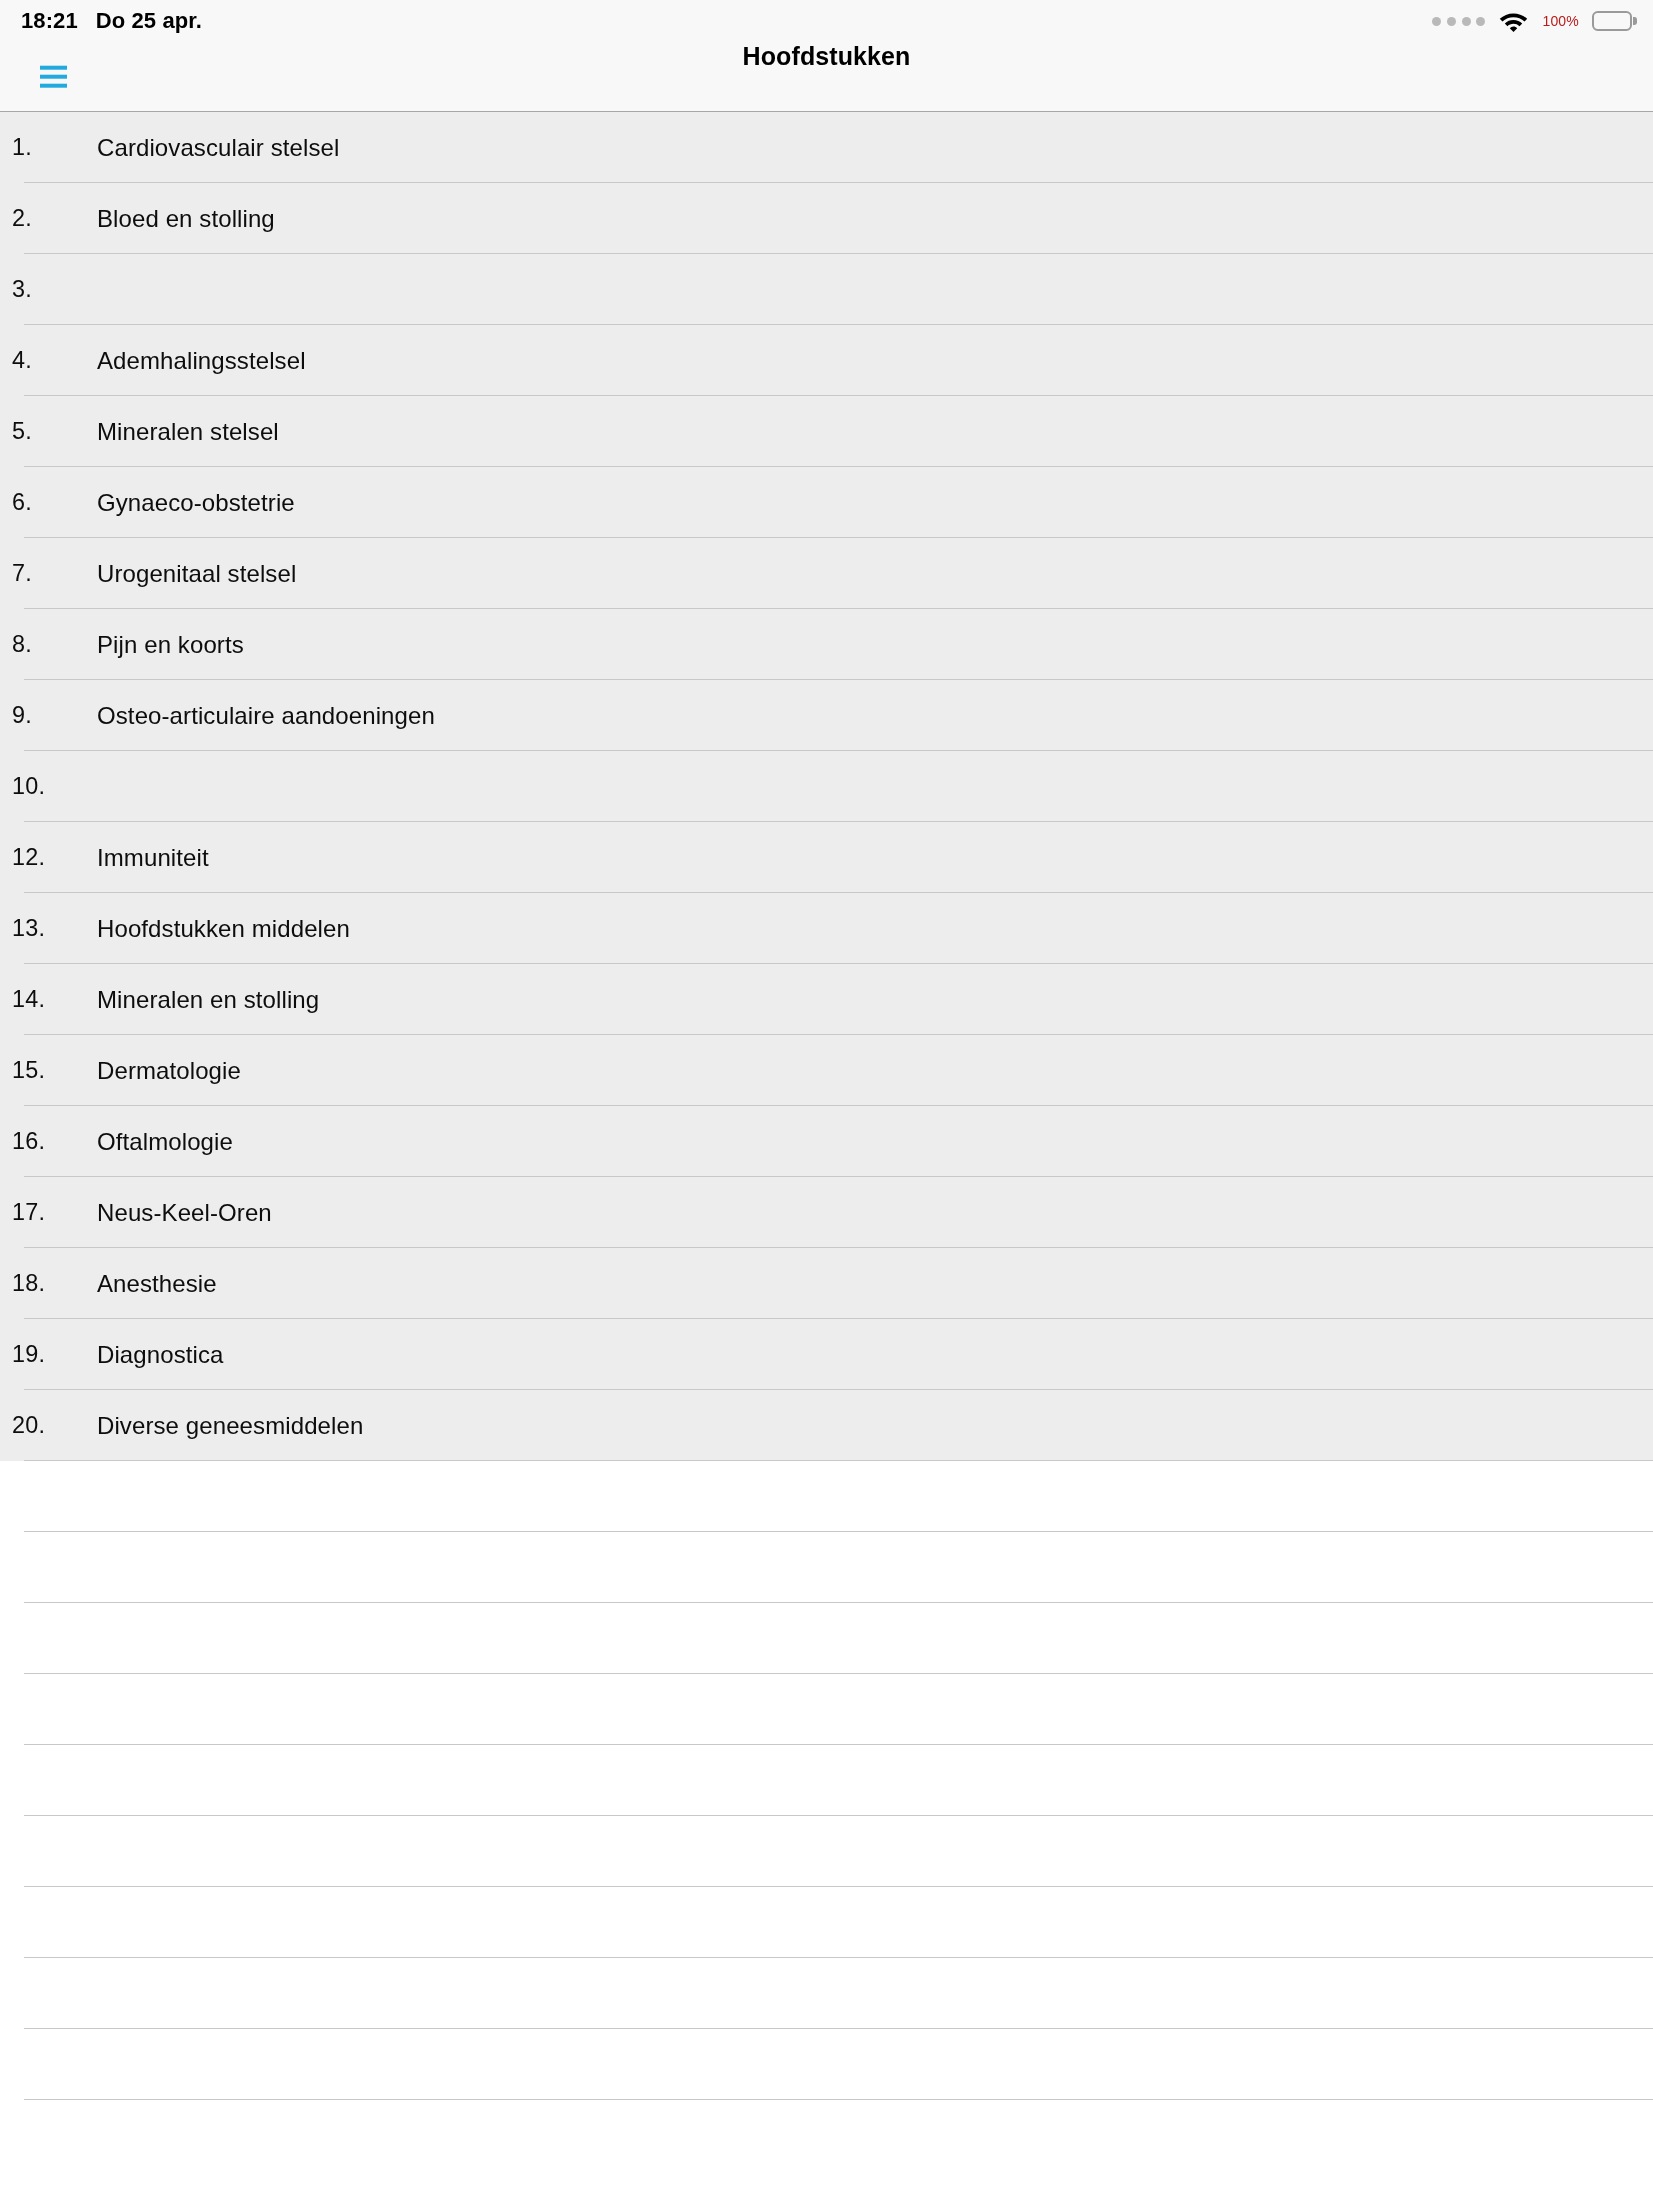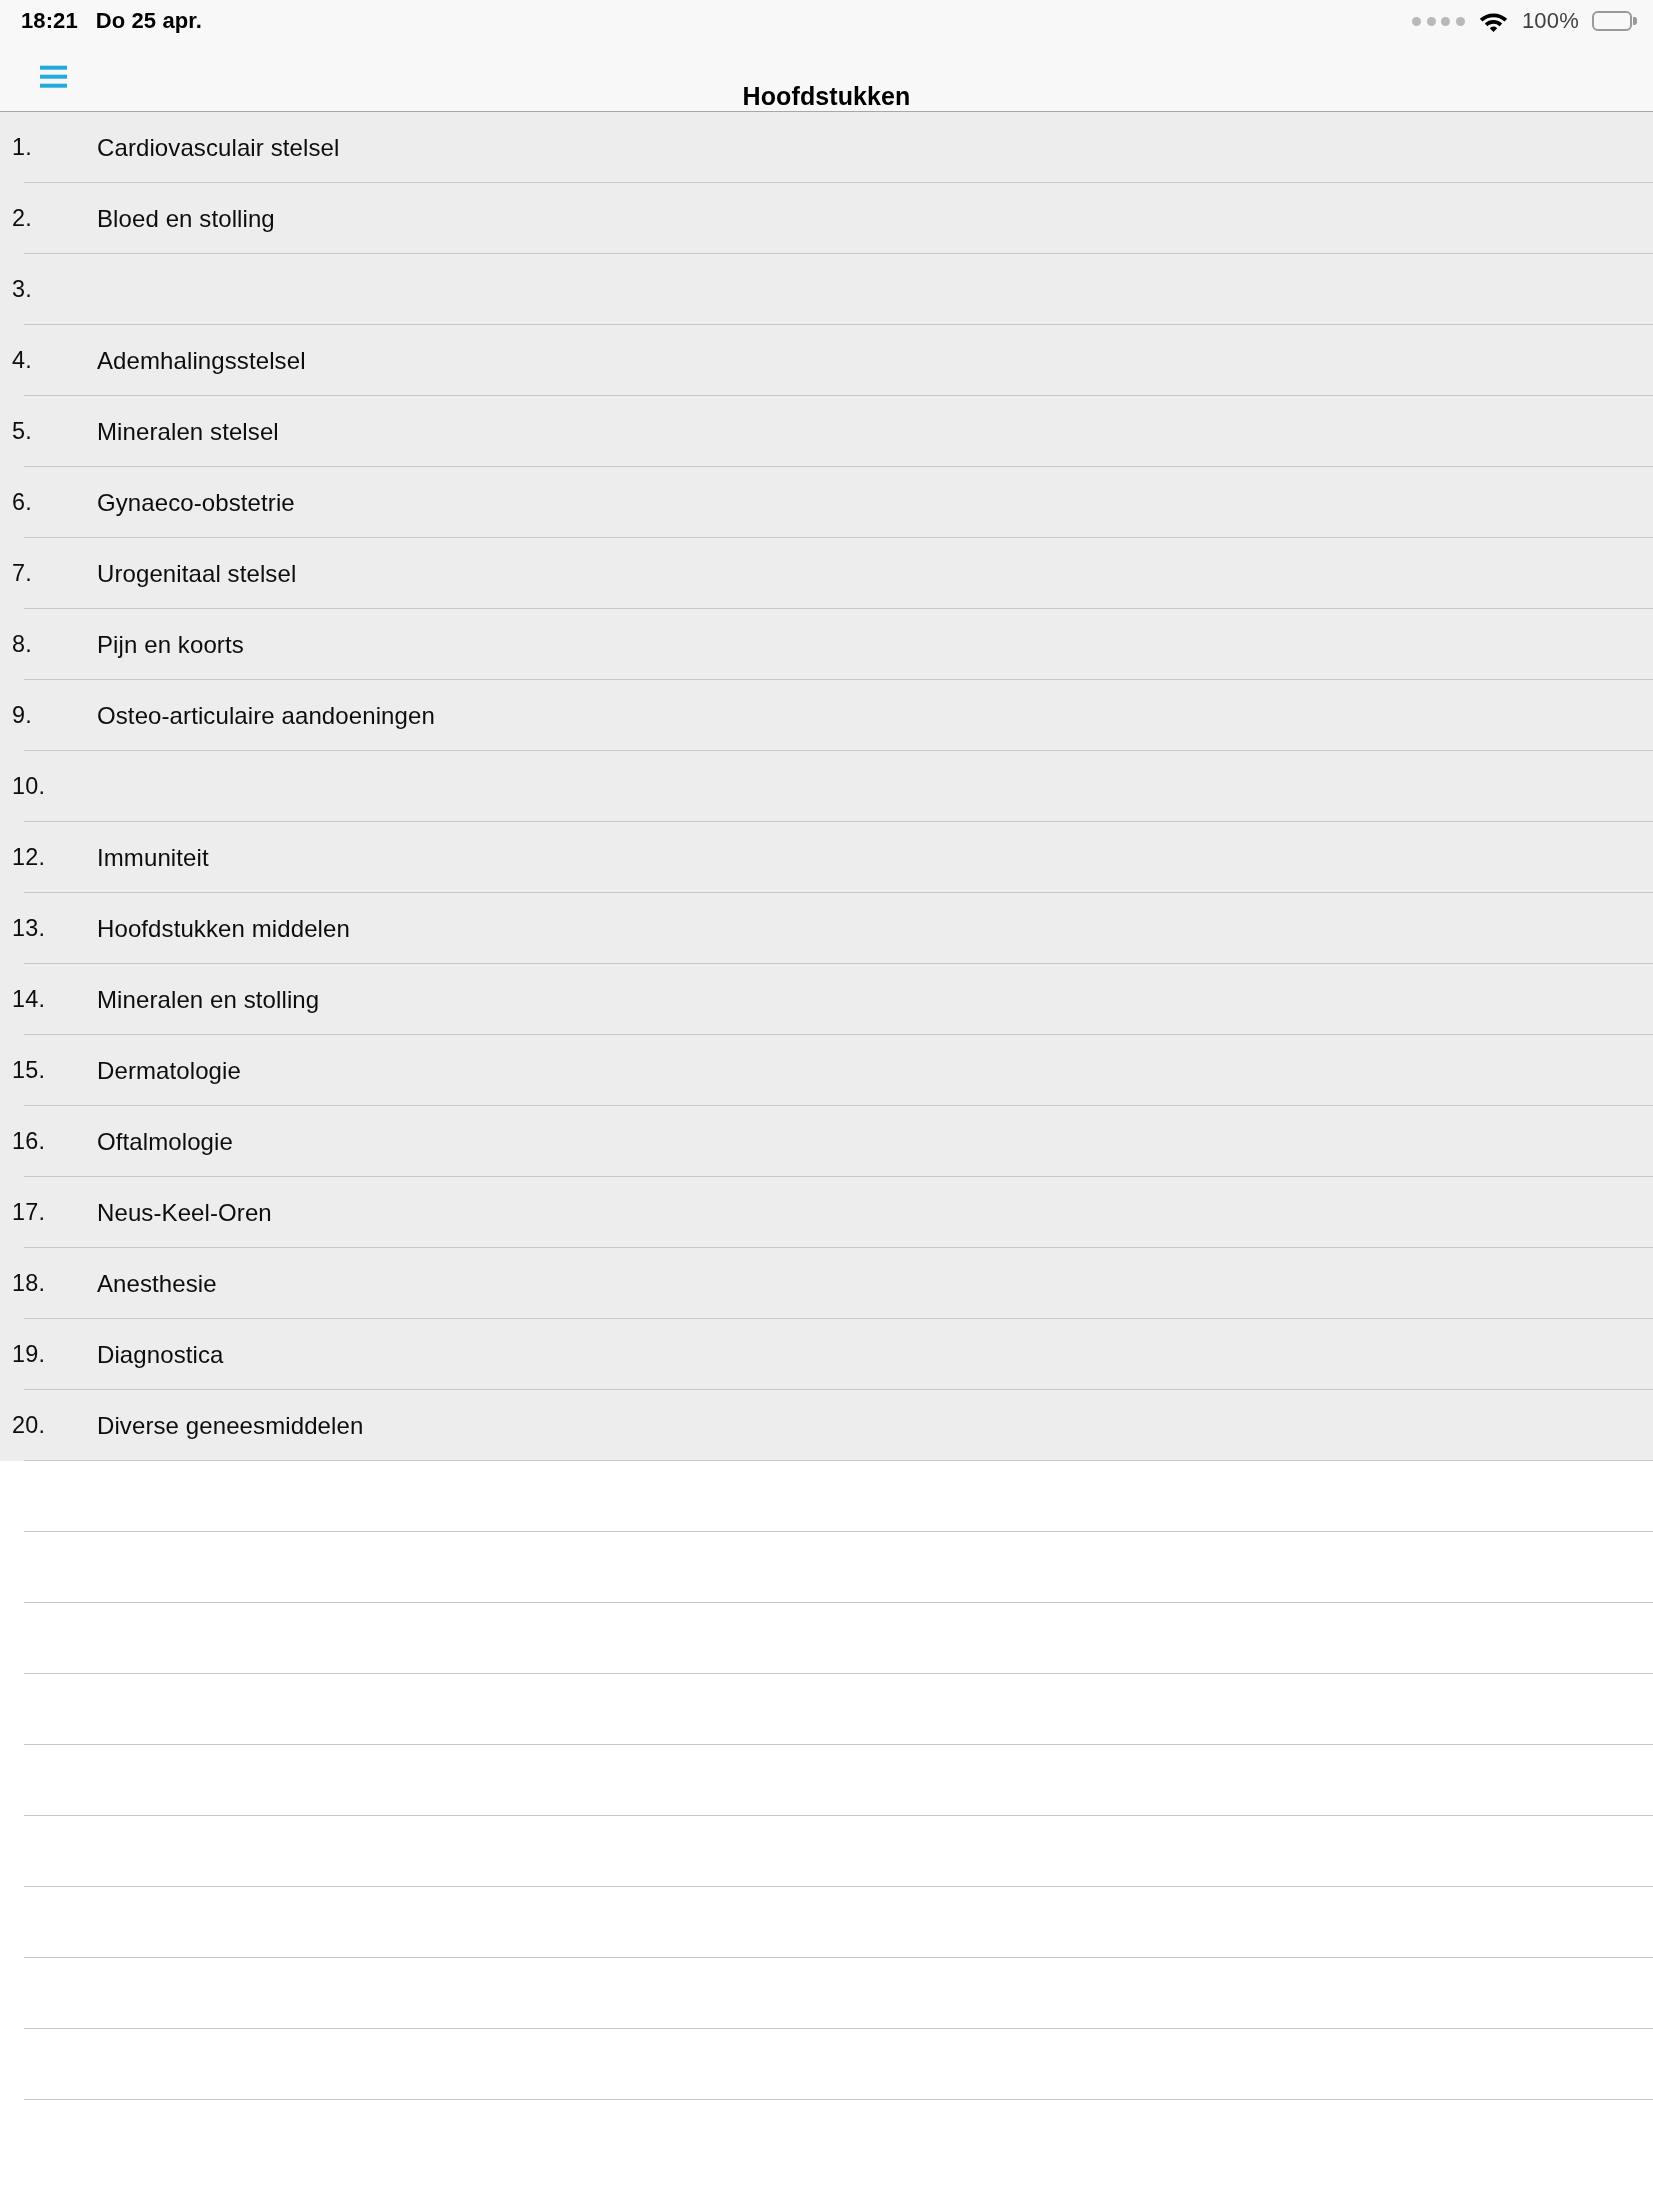--- a/index.html
+++ b/index.html
@@ -34,21 +34,21 @@
   .sb-right {
     display:flex; align-items:center; gap:13px;
   }
   .sig-dots { display:flex; align-items:center; gap:5.7px; }
   .sig-dots i {
     display:block; width:9px; height:9px; border-radius:50%;
     background:#b9b9b9;
   }
   .wifi-icon { display:block; width:31px; height:22.6px; }
   .batt-pct {
-    font-size:22px; font-weight:400; color:#404040; letter-spacing:0.2px;
+    font-size:14px; font-weight:400; color:#b91c1c; letter-spacing:0.2px;
   }
   .battery {
     position:relative; width:40px; height:20px;
     border:2.4px solid #9a9a9a; border-radius:5.7px;
     padding:1.6px;
   }
   .battery::after {
     content:""; position:absolute; right:-6.5px; top:50%;
     transform:translateY(-50%);
     width:3.2px; height:8px; border-radius:0 2.4px 2.4px 0;
@@ -58,21 +58,21 @@
     width:100%; height:100%; background:#000; border-radius:2.4px;
   }
 
   
   .navbar {
     position:relative;
     height:70px;
     background:#f8f8f8;
     border-bottom:0.8px solid #a7a7a7;
     display:flex;
-    align-items:flex-end;
+    align-items:flex-start;
   }
   .hamburger {
     position:absolute;
     left:40px; top:50%;
     transform:translateY(-50%);
     width:27px; height:22.6px;
     display:flex; flex-direction:column; justify-content:space-between;
     cursor:pointer;
     background:transparent; border:0;
   }

